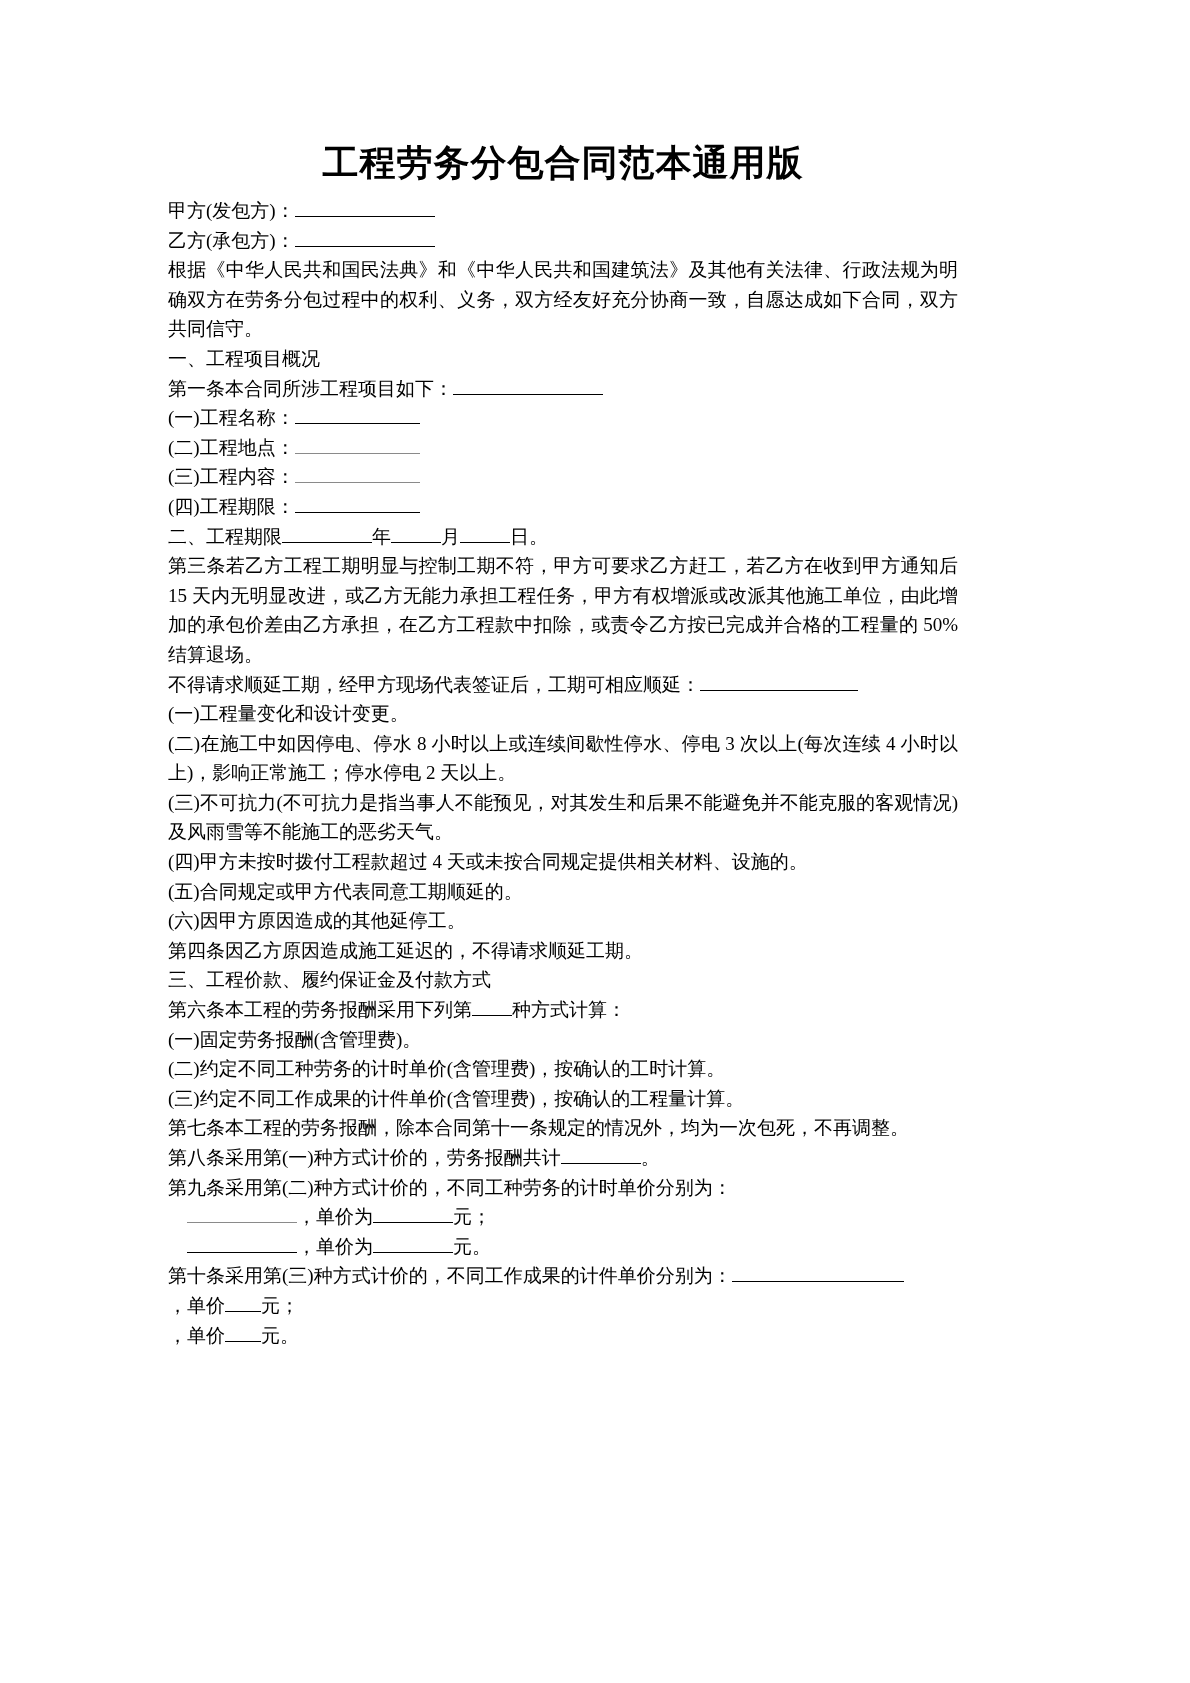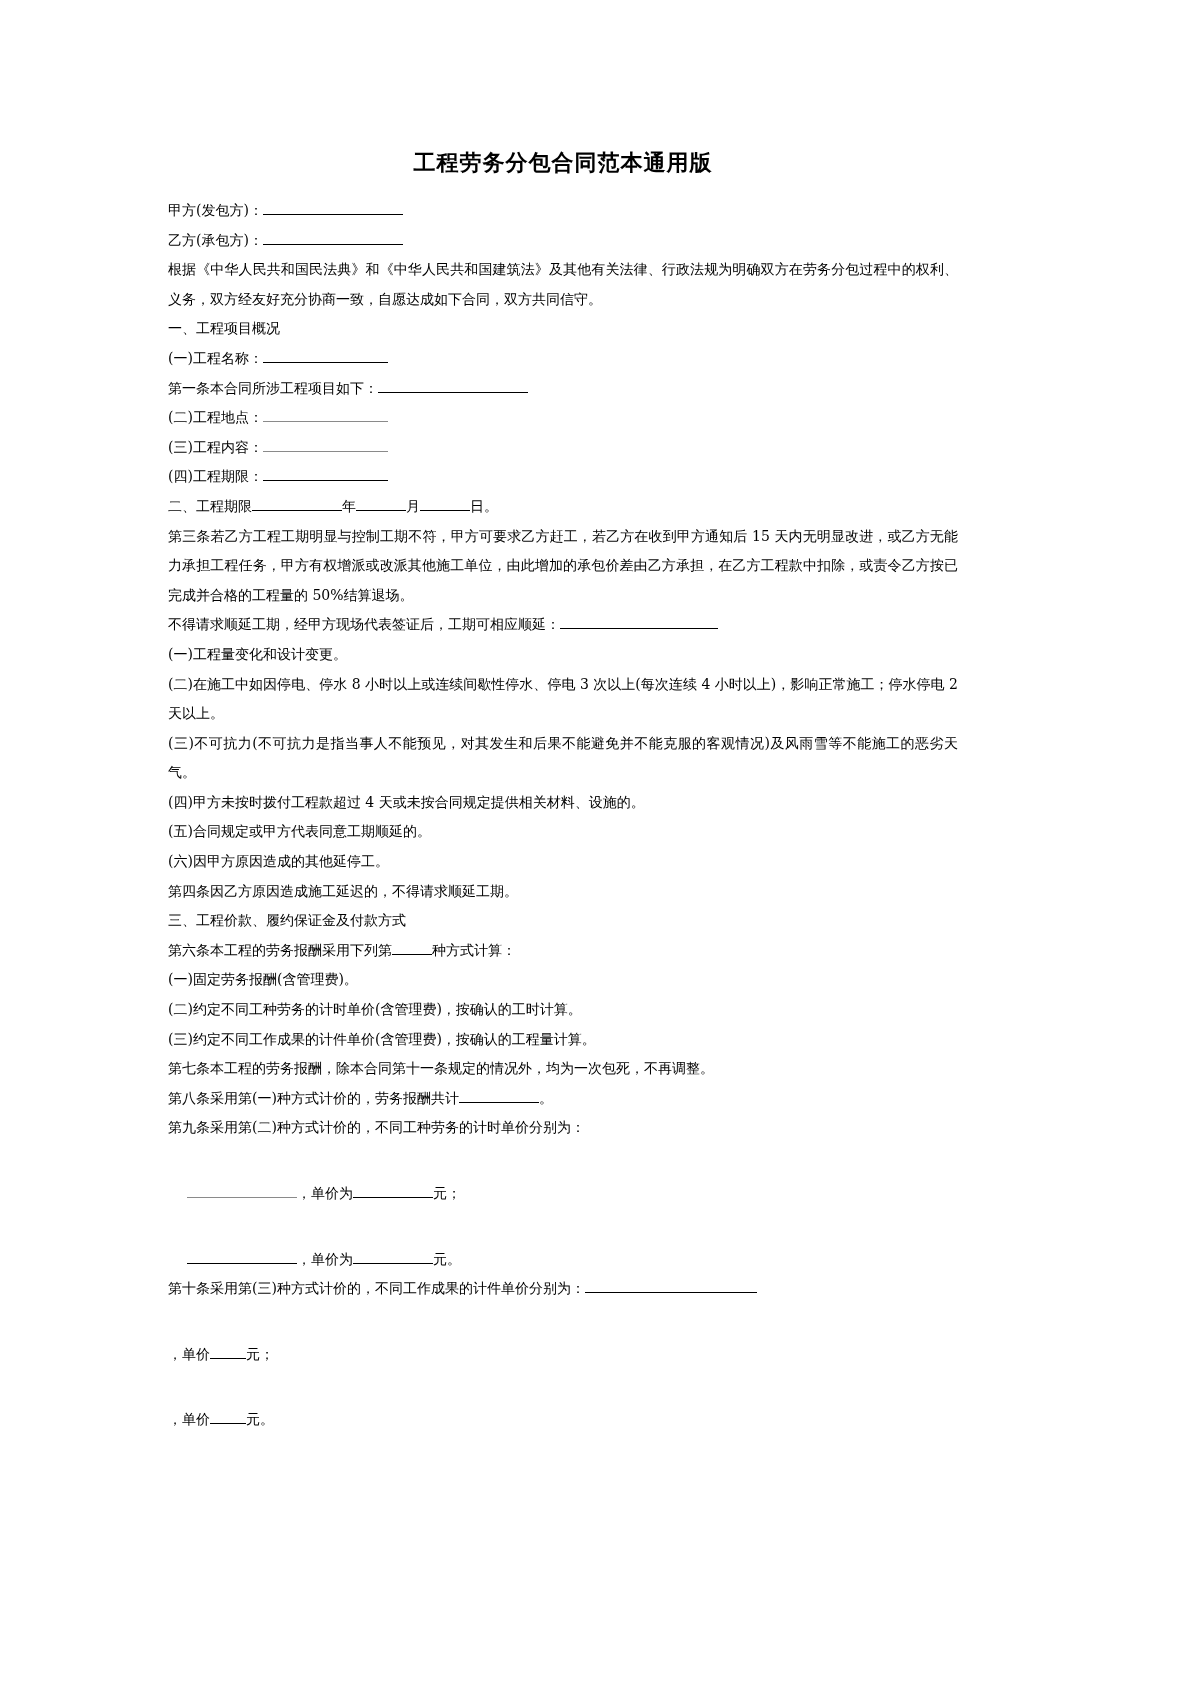--- a/index.html
+++ b/index.html
@@ -23,45 +23,45 @@
   }
   .content {
     position: absolute;
     left: 168px;
     top: 140px;
     width: 790px;
   }
   .doc-title {
     font-family: "DejaVu Serif", "Liberation Serif", serif;
     font-weight: bold;
-    font-size: 22px;
+    font-size: 36px;
     line-height: 44px;
     text-align: center;
     letter-spacing: 1px;
     margin: 0 0 12px 0;
     padding: 0;
     white-space: nowrap;
   }
   .line {
     margin: 0;
     padding: 0;
-    font-size: 14px;
+    font-size: 19px;
     line-height: 29.6px;
     text-align: justify;
     text-justify: inter-ideograph;
     white-space: pre-wrap;
     word-break: break-all;
+    font-family: Liberation Serif, serif;
   }
   .line.indent1 {
     text-indent: 19px;
   }
   .line.nowrapline {
     white-space: pre;
     word-break: normal;
-    margin-top: 36px;
   }
   .u {
     display: inline-block;
     border-bottom: 1px solid #000;
     height: 0.95em;
     vertical-align: baseline;
   }
   .u-1 { width: 140px; }
   .u-2 { width: 125px; }
   .u-3 { width: 150px; }
@@ -85,23 +85,23 @@
     <h1 class="doc-title">工程劳务分包合同范本通用版</h1>
 
     <p class="line"><span>甲方(发包方)：</span><span class="u u-1"></span></p>
 
     <p class="line"><span>乙方(承包方)：</span><span class="u u-1"></span></p>
 
     <p class="line">根据《中华人民共和国民法典》和《中华人民共和国建筑法》及其他有关法律、行政法规为明确双方在劳务分包过程中的权利、义务，双方经友好充分协商一致，自愿达成如下合同，双方共同信守。</p>
 
     <p class="line">一、工程项目概况</p>
 
+    <p class="line"><span>第一条本合同所涉工程项目如下：</span><span class="u u-3"></span></p>
+
     <p class="line"><span>(一)工程名称：</span><span class="u u-2"></span></p>
-
-    <p class="line"><span>第一条本合同所涉工程项目如下：</span><span class="u u-3"></span></p>
 
     <p class="line"><span>(二)工程地点：</span><span class="u u-2 u-gray"></span></p>
 
     <p class="line"><span>(三)工程内容：</span><span class="u u-2 u-gray"></span></p>
 
     <p class="line"><span>(四)工程期限：</span><span class="u u-2"></span></p>
 
     <p class="line"><span>二、工程期限</span><span class="u u-5"></span><span>年</span><span class="u u-6"></span><span>月</span><span class="u u-6"></span><span>日。</span></p>
 
     <p class="line">第三条若乙方工程工期明显与控制工期不符，甲方可要求乙方赶工，若乙方在收到甲方通知后 15 天内无明显改进，或乙方无能力承担工程任务，甲方有权增派或改派其他施工单位，由此增加的承包价差由乙方承担，在乙方工程款中扣除，或责令乙方按已完成并合格的工程量的 50%结算退场。</p>

